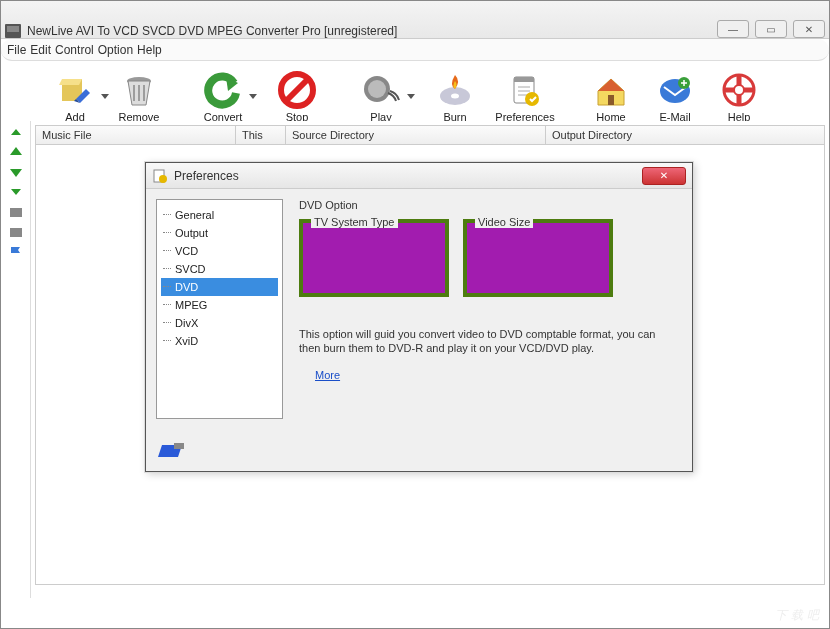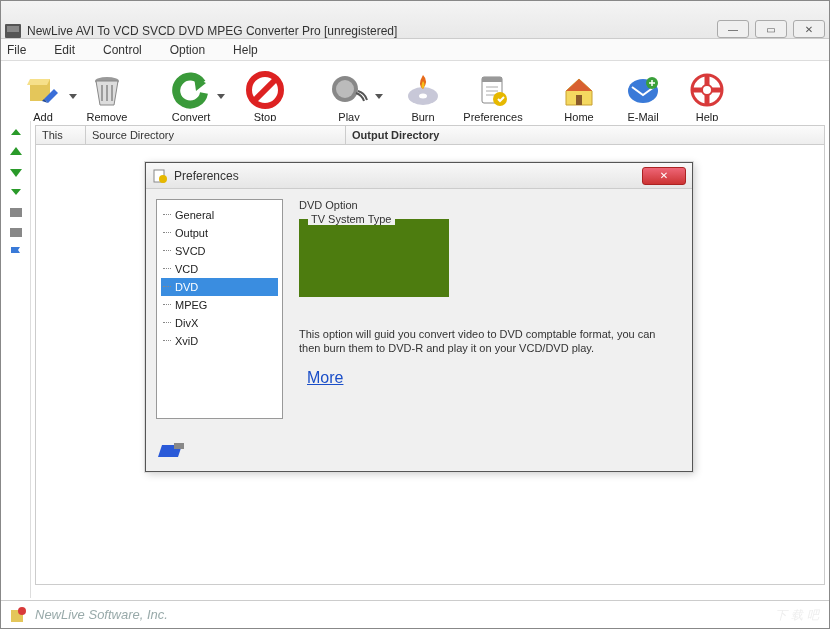--- a/index.html
+++ b/index.html
@@ -4,62 +4,62 @@
 <style>
 * { box-sizing: border-box; margin: 0; padding: 0; }
 body { font-family: Tahoma, Arial, sans-serif; font-size: 11px; background: #fff; width: 830px; height: 629px; overflow: hidden; position: relative; }
 .window { width: 830px; height: 629px; border: 1px solid #888; background: #fff; position: relative; }
 .titlebar { height: 38px; background: linear-gradient(#f4f4f4,#e8e8e8); border-bottom: 1px solid #ccc; display: flex; align-items: flex-end; padding: 0 4px; }
 .titlebar-icon { width: 16px; height: 14px; background: #555; margin-right: 6px; border-radius: 1px; position: relative; }
 .titlebar-icon::after { content:''; position:absolute; top:2px; left:2px; right:2px; height:6px; background:#888; }
 .titlebar-text { flex:1; color:#333; font-size: 12px; }
 .window-controls { display:flex; gap:6px; }
 .win-btn { width: 32px; height: 18px; border:1px solid #aaa; border-radius: 3px; background:#f0f0f0; display:flex; align-items:center; justify-content:center; font-size:10px; color:#555; cursor:pointer; }
-.menubar { height: 22px; background:#fafafa; border-bottom:1px solid #ddd; display:flex; align-items:center; padding: 0 6px; gap: 28px; font-size: 12px; color:#333; }
+.menubar { height: 22px; background:#fafafa; border-bottom:1px solid #ddd; display:flex; align-items:center; padding: 0 6px; gap: 4px; font-size: 12px; color:#333;border-radius:11px; }
 .menubar span { cursor:pointer; }
-.toolbar { height: 72px; background:#fff; border-bottom:1px solid #ccc; display:flex; align-items:center; padding: 4px 10px; gap: 0; }
+.toolbar { height: 72px; background:#fff; border-bottom:1px solid #ccc; display:flex; align-items:center; padding: 4px 10px; gap: 0; margin-left: 32px; }
 .tool-btn { display:flex; flex-direction:column; align-items:center; justify-content:center; width: 64px; height: 62px; gap:2px; cursor:pointer; font-size:11px; color:#222; }
 .tool-btn.wide { width: 76px; }
 .tool-icon { width: 38px; height: 38px; display:flex; align-items:center; justify-content:center; }
 .tool-group { display:flex; align-items:flex-start; position:relative; }
 .tool-group .arrow { position:absolute; right:-2px; top:28px; width:0;height:0; border-left:4px solid transparent; border-right:4px solid transparent; border-top:5px solid #555;}
 .content { position:absolute; top:120px; left:0; right:0; bottom:30px; display:flex; }
 .side-strip { width: 30px; background:#fff; border-right:1px solid #ddd; padding-top:4px; display:flex; flex-direction:column; align-items:center; gap:6px; }
 .side-ic { width:16px; height:14px; cursor:pointer; }
 .main-area { flex:1; background:#fff; padding:4px; }
 .columns-header { height: 20px; background:linear-gradient(#fbfbfb,#eee); border:1px solid #ccc; display:flex; font-size:11px; color:#333; }
 .col { border-right:1px solid #ccc; padding: 3px 6px; }
 .col.c1 { width: 200px; }
 .col.c2 { width: 50px; }
 .col.c3 { width: 260px; }
-.col.c4 { flex:1; border-right:none;font-weight:bold;}
+.col.c4 { flex:1; border-right:none;}
 .list-body { border:1px solid #ccc; border-top:none; height:440px; background:#fff; }
 .statusbar { position:absolute; bottom:0; left:0; right:0; height:28px; border-top:1px solid #ccc; display:flex; align-items:center; padding:0 8px; gap:8px; font-style:italic; color:#9aa; font-size:13px; }
 .status-icon { width:18px; height:18px; }
 .watermark { position:absolute; right:6px; bottom:4px; font-size:12px; color:#eee; font-style:italic; letter-spacing:4px; }
 
 .dialog { position:absolute; left:144px; top:161px; width:548px; height:310px; background:#f0f0f0; border:1px solid #555; box-shadow: 0 0 0 1px #ddd, 2px 2px 8px rgba(0,0,0,0.2); }
 .dlg-titlebar { height:26px; background:linear-gradient(#f8f8f8,#e6e6e6); border-bottom:1px solid #ccc; display:flex; align-items:center; padding:0 6px; }
 .dlg-icon { width:16px; height:16px; margin-right:6px; }
 .dlg-title { flex:1; font-size:12px; color:#333; }
 .dlg-close { width:44px; height:18px; background:linear-gradient(#e67,#c33); border:1px solid #a22; border-radius:3px; display:flex; align-items:center; justify-content:center; color:#fff; font-size:10px; cursor:pointer;}
 .dlg-body { position:absolute; top:26px; left:0; right:0; bottom:0; padding: 10px; display:flex; gap:10px; }
 .tree { width:127px; height:220px; border:1px solid #999; background:#fff; padding: 6px 4px; font-size:11px; }
 .tree-item { padding:1px 2px 1px 14px; cursor:pointer; position:relative; color:#222; line-height:16px; }
 .tree-item::before { content:''; position:absolute; left:2px; top:8px; width:8px; border-top:1px dotted #888; }
 .tree-item.selected { background:#3a8de0; color:#fff; }
 .right-pane { flex:1; padding: 0 6px; }
 .pane-title { font-size:11px; color:#333; margin-bottom:8px; }
 .groups { display:flex; gap:14px; margin-bottom: 30px; }
-.group-box { border:1px solid #4d7c0f; background:#4d7c0f; height:78px; position:relative; padding-top:2px;}
+.group-box { border:4px solid #4d7c0f; background:#a21caf; height:78px; position:relative; padding-top:2px;}
 .group-box.g1 { width:150px; }
 .group-box.g2 { width:150px; }
 .group-legend { position:absolute; top:-7px; left:8px; background:#f0f0f0; padding:0 3px; font-size:11px; color:#333;}
 .desc { font-size:11px; color:#333; line-height:14px; margin-bottom:14px; margin-top: 7px;}
-.more-link { color:#1a4ec8; text-decoration:underline; font-size:16px; cursor:pointer; margin-left:8px;}
+.more-link { color:#1a4ec8; text-decoration:underline; font-size:11px; cursor:pointer; margin-left:16px;}
 .bottom-icon { position:absolute; left:12px; bottom:10px; width:28px; height:18px; }
 </style>
 </head>
 <body>
 
 <div class="window">
   <div class="titlebar">
     <div class="titlebar-icon"></div>
     <div class="titlebar-text">NewLive AVI To VCD SVCD DVD MPEG Converter Pro  [unregistered]</div>
     <div class="window-controls">
@@ -217,63 +217,60 @@
         </svg>
       <svg class="side-ic" viewBox="0 0 16 14">
           <rect x="2" y="3" width="12" height="9" fill="#888"></rect>
         </svg>
       <svg class="side-ic" viewBox="0 0 16 14">
           <path d="M3 2v11M3 2h9l-2 3 2 3H3" fill="#3a7ad8"></path>
         </svg>
     </div>
     <div class="main-area">
       <div class="columns-header">
+        <div class="col c1">Music File</div>
         <div class="col c2">This</div>
         <div class="col c3">Source Directory</div>
         <div class="col c4">Output Directory</div>
       </div>
       <div class="list-body"></div>
     </div>
   </div>
 
-  <div class="statusbar">
-    <svg class="status-icon" viewBox="0 0 18 18">
-        <rect x="2" y="4" width="12" height="12" fill="#e4c65a"></rect>
-        <circle cx="13" cy="5" r="4" fill="#d83a3a"></circle>
-      </svg>
-    <span>NewLive Software, Inc.</span>
-  </div>
   <div class="watermark">下载吧</div>
 
   <div class="dialog">
     <div class="dlg-titlebar">
       <svg class="dlg-icon" viewBox="0 0 16 16">
           <rect x="2" y="2" width="10" height="12" fill="#fff" stroke="#888"></rect>
           <circle cx="11" cy="11" r="4" fill="#e6b800"></circle>
         </svg>
       <div class="dlg-title">Preferences</div>
       <div class="dlg-close">✕</div>
     </div>
     <div class="dlg-body">
       <div class="tree">
         <div class="tree-item">General</div>
         <div class="tree-item">Output</div>
+        <div class="tree-item">VCD</div>
         <div class="tree-item">SVCD</div>
-        <div class="tree-item">VCD</div>
         <div class="tree-item selected">DVD</div>
         <div class="tree-item">MPEG</div>
         <div class="tree-item">DivX</div>
         <div class="tree-item">XviD</div>
       </div>
       <div class="right-pane">
         <div class="pane-title">DVD Option</div>
         <div class="groups">
           <div class="group-box g1">
             <div class="group-legend">TV System Type</div>
           </div>
+          <div class="group-box g2">
+            <div class="group-legend">Video Size</div>
+          </div>
         </div>
         <div class="desc">This option will guid you convert video to DVD comptable format, you can then burn them to DVD-R and play it on your VCD/DVD play.</div>
         <span class="more-link">More</span>
       </div>
       <svg class="bottom-icon" viewBox="0 0 28 18">
           <path d="M4 2 L24 2 L20 14 L0 14 Z" fill="#2a5ad8"></path>
           <rect x="16" y="0" width="10" height="6" fill="#888"></rect>
         </svg>
     </div>
   </div>

